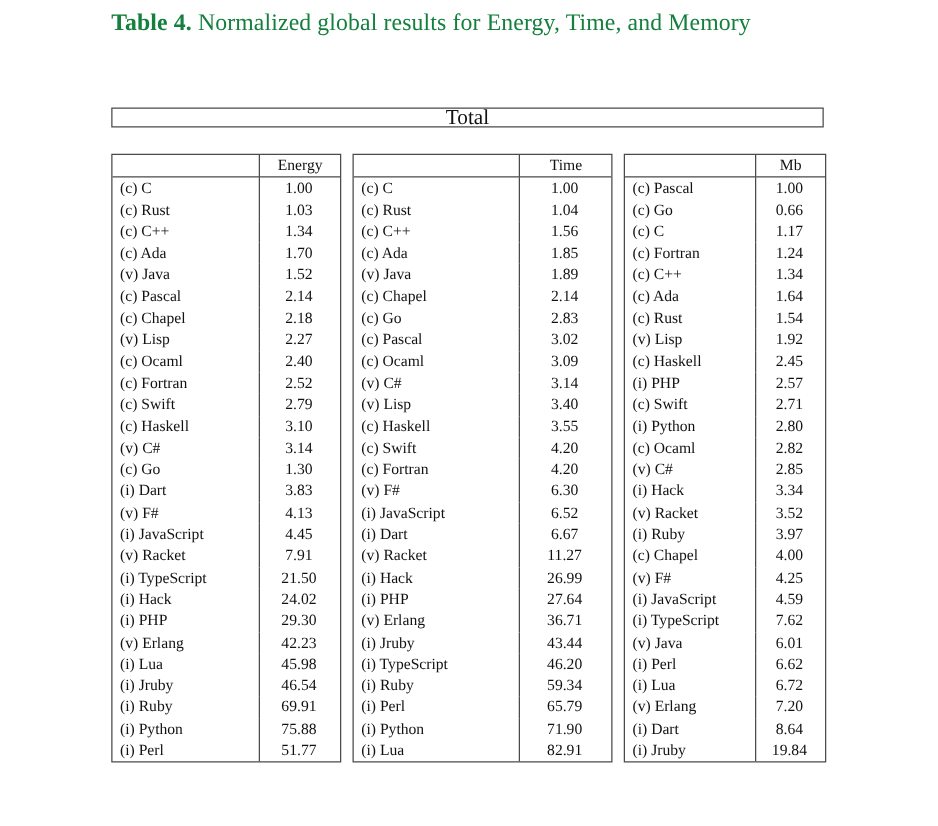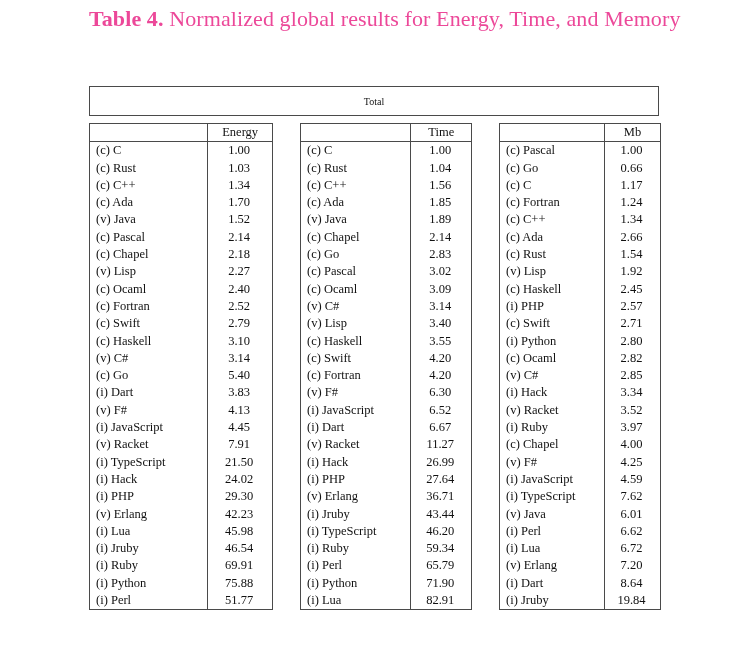--- a/index.html
+++ b/index.html
@@ -15,42 +15,42 @@
     position: relative;
     overflow: hidden;
   }
 
   
   #caption {
     position: absolute;
     left: 89px;
     top: 6px;
     width: 600px;
-    font-size: 22px;
+    font-size: 19px;
     line-height: 26px;
-    color: #ec4899;
+    color: #15803d;
     letter-spacing: 0.1px;
   }
   #caption .cap-label {
     font-weight: bold;
   }
 
   
   #total-bar {
     position: absolute;
     left: 89px;
     top: 86px;
     width: 570px;
-    height: 30px;
+    height: 16px;
     border: 1px solid #4a4a4a;
     box-sizing: border-box;
     display: flex;
     align-items: center;
     justify-content: center;
-    font-size: 10px;
+    font-size: 17px;
     background: #ffffff;
   }
 
   
   #tables {
     position: absolute;
     left: 89px;
     top: 123px;
     width: 572px;
     display: flex;
@@ -95,21 +95,21 @@
   .sub-table td.val {
     text-align: center;
     padding-right: 2px;
   }
 
   
   #table-energy { width: 184px; }
   #table-energy .lang, #table-energy .lang-head { width: 119px; }
   #table-energy .val,  #table-energy .val-head  { width: 65px; }
 
-  #table-time { width: 172px; }
+  #table-time { width: 208px; }
   #table-time .lang, #table-time .lang-head { width: 111px; }
   #table-time .val,  #table-time .val-head  { width: 61px; }
 
   #table-mb { width: 162px; }
   #table-mb .lang, #table-mb .lang-head { width: 111px; }
   #table-mb .val,  #table-mb .val-head  { width: 61px; }
 </style>
 </head>
 <body>
 
@@ -179,21 +179,21 @@
           <tr>
             <td class="lang">(c) Haskell</td>
             <td class="val">3.10</td>
           </tr>
           <tr>
             <td class="lang">(v) C#</td>
             <td class="val">3.14</td>
           </tr>
           <tr>
             <td class="lang">(c) Go</td>
-            <td class="val">5.40</td>
+            <td class="val">1.30</td>
           </tr>
           <tr>
             <td class="lang">(i) Dart</td>
             <td class="val">3.83</td>
           </tr>
           <tr>
             <td class="lang">(v) F#</td>
             <td class="val">4.13</td>
           </tr>
           <tr>
@@ -389,21 +389,21 @@
           <tr>
             <td class="lang">(c) Fortran</td>
             <td class="val">1.24</td>
           </tr>
           <tr>
             <td class="lang">(c) C++</td>
             <td class="val">1.34</td>
           </tr>
           <tr>
             <td class="lang">(c) Ada</td>
-            <td class="val">2.66</td>
+            <td class="val">1.64</td>
           </tr>
           <tr>
             <td class="lang">(c) Rust</td>
             <td class="val">1.54</td>
           </tr>
           <tr>
             <td class="lang">(v) Lisp</td>
             <td class="val">1.92</td>
           </tr>
           <tr>

